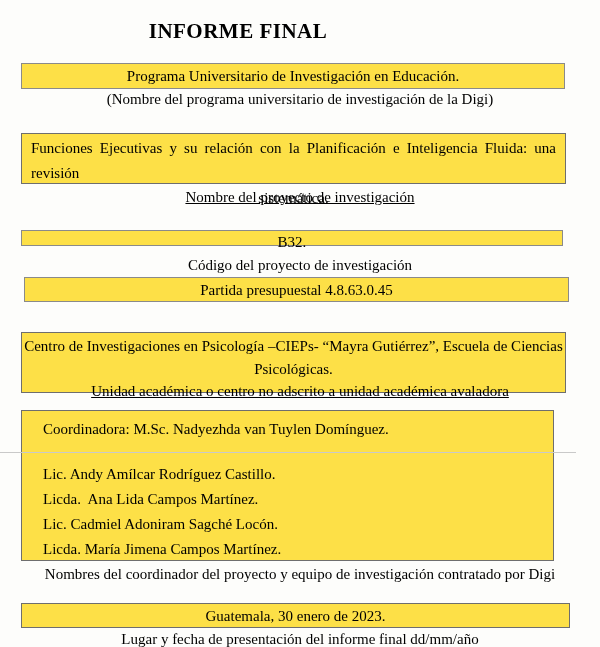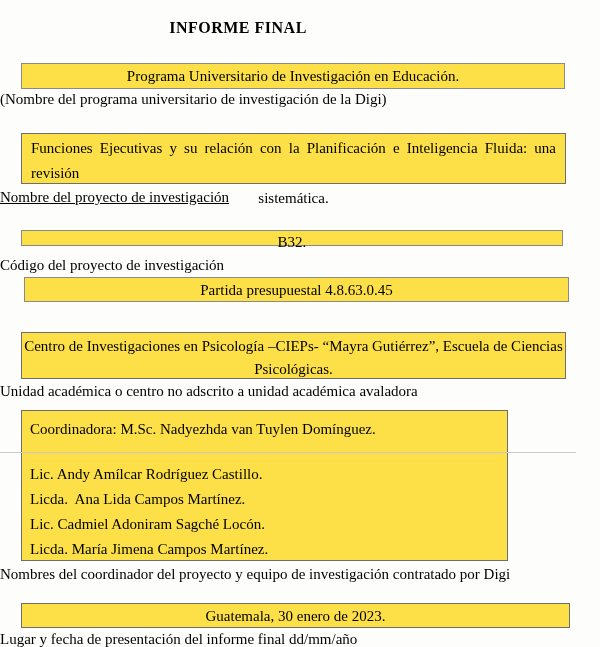--- a/index.html
+++ b/index.html
@@ -6,50 +6,50 @@
   body{
     width:600px;height:647px;
     background:#fdfdfb;
     font-family:"Liberation Serif","DejaVu Serif",serif;
     font-size:15px;color:#000;
     position:relative;overflow:hidden;
   }
   .page{position:absolute;inset:0;}
   .title{
     position:absolute;top:19px;left:0;width:476px;
-    text-align:center;font-size:16px;font-weight:bold;
+    text-align:center;font-size:21px;font-weight:bold;
     letter-spacing:0.5px;
   }
   .fieldbox{
     position:absolute;box-sizing:border-box;
     border:1px solid #6e6e6e;background:#fde047;
   }
   .fieldbox.light{border-color:#8a8a8a;}
   .centered{text-align:center;}
   .caption{
-    position:absolute;left:0;width:600px;
+    position:absolute;left:0;width:600px;text-align:center;
   }
   
   #box-program{left:21px;top:63px;width:544px;height:26px;line-height:25px;}
   #cap-program{top:91px;}
   
   #box-project{left:21px;top:133px;width:545px;height:51px;padding:2px 9px 0 9px;line-height:25px;}
   #box-project .jline{text-align:justify;text-align-last:justify;}
   #box-project .cline{text-align:center;}
   #cap-project{top:189px;text-decoration:underline;}
   
   #box-code{left:21px;top:230px;width:542px;height:16px;line-height:23px;}
   #cap-code{top:257px;}
   
   #box-budget{left:24px;top:277px;width:545px;height:25px;line-height:24px;}
   
-  #box-unit{left:21px;top:332px;width:545px;height:47px;padding-top:2px;line-height:23px;}
-  #cap-unit{top:383px;}
+  #box-unit{left:21px;top:332px;width:545px;height:61px;padding-top:2px;line-height:23px;}
+  #cap-unit{top:383px;text-decoration:underline;}
   
-  #box-team{left:21px;top:410px;width:487px;height:151px;padding:6px 10px 0 8px;}
+  #box-team{left:21px;top:410px;width:533px;height:151px;padding:6px 10px 0 21px;}
   #box-team .tline{line-height:24px;white-space:pre-wrap;}
   #box-team .spacer{height:21px;}
   #box-team .mline{line-height:25px;white-space:pre-wrap;}
   #divider{
     position:absolute;left:0;top:452px;width:576px;height:1px;
     background:#c9c9c9;
   }
   #cap-team{top:566px;}
   
   #box-date{left:21px;top:603px;width:549px;height:25px;line-height:24px;}

